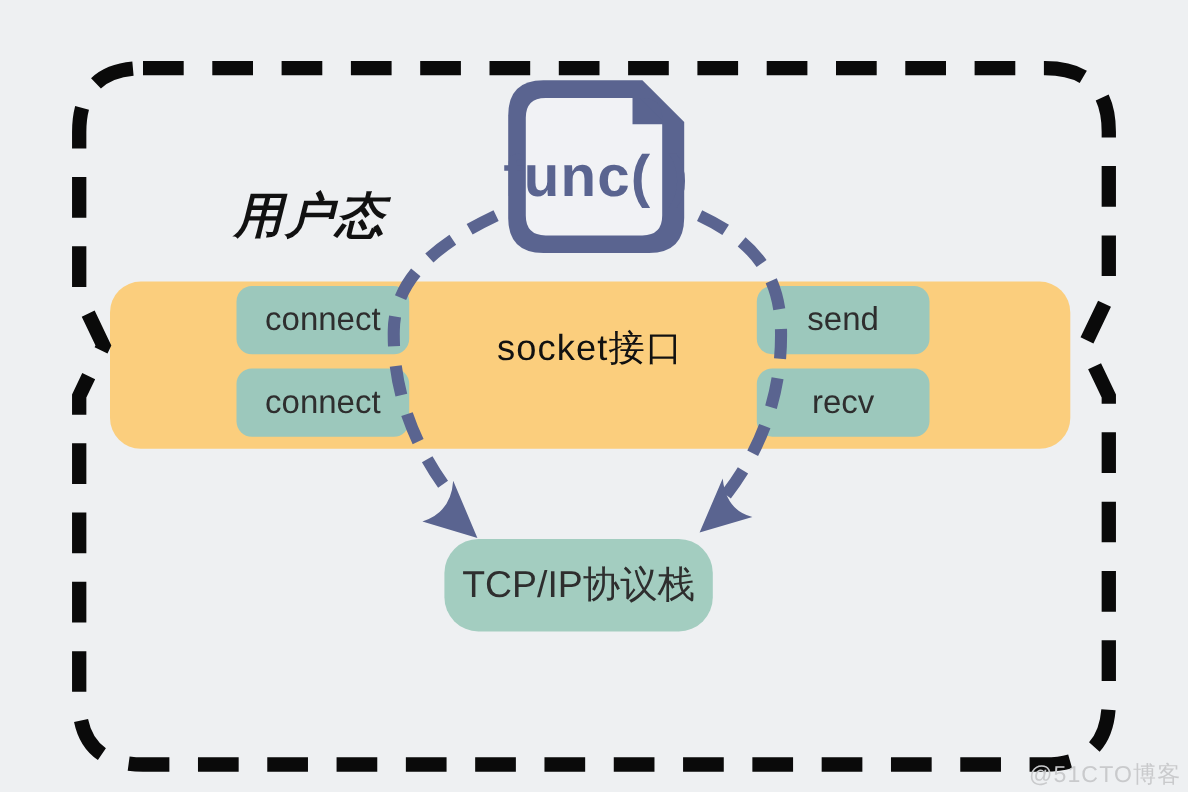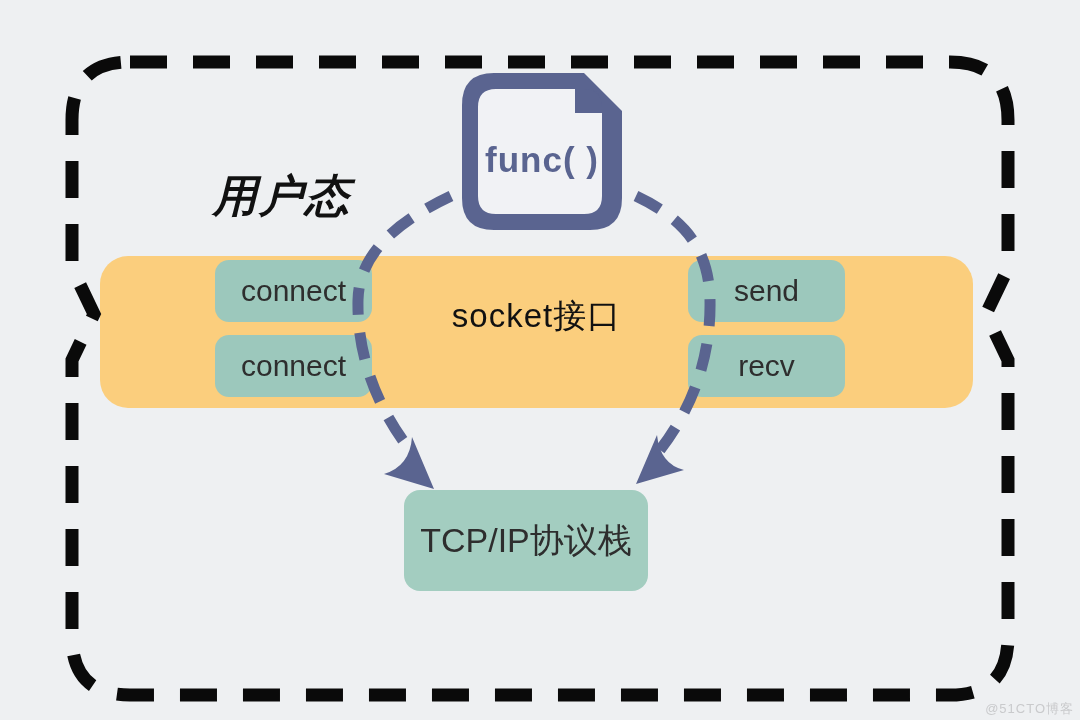--- a/index.html
+++ b/index.html
@@ -36,33 +36,33 @@
     width:157px;height:62px;background:var(--teal);border-radius:14px;
     display:flex;align-items:center;justify-content:center;
     font-size:30px;color:var(--text);z-index:3;
   }
   .socket-label{
     left:300px;top:256px;width:473px;height:120px;
     display:flex;align-items:center;justify-content:center;
     font-size:33px;color:var(--dark);z-index:3;letter-spacing:1px;
   }
   .tcp-box{
-    left:404px;top:490px;width:244px;height:101px;
-    background:var(--teal2);border-radius:16px;
+    left:404px;top:490px;width:244px;height:84px;
+    background:var(--teal2);border-radius:31px;
     display:flex;align-items:center;justify-content:center;
     font-size:34px;color:var(--text);z-index:3;
   }
   .func-label{
     left:462px;top:120px;width:160px;height:80px;
     display:flex;align-items:center;justify-content:center;
-    font-size:35px;font-weight:bold;color:var(--slate);z-index:6;
+    font-size:53px;font-weight:bold;color:var(--slate);z-index:6;
     letter-spacing:1px;white-space:nowrap;
   }
   .watermark{
-    right:6px;bottom:2px;font-size:13px;color:var(--wm);z-index:6;
+    right:6px;bottom:2px;font-size:21px;color:var(--wm);z-index:6;
     letter-spacing:1px;
   }
   .boundary-stroke{fill:none;stroke:var(--ink);stroke-width:13;stroke-dasharray:37 26;}
   .arrow-stroke{fill:none;stroke:var(--slate);stroke-width:11;stroke-dasharray:27 18;}
   .slate-fill{fill:var(--slate);}
   .paper-fill{fill:var(--paper);}
 </style>
 </head>
 <body>
 

